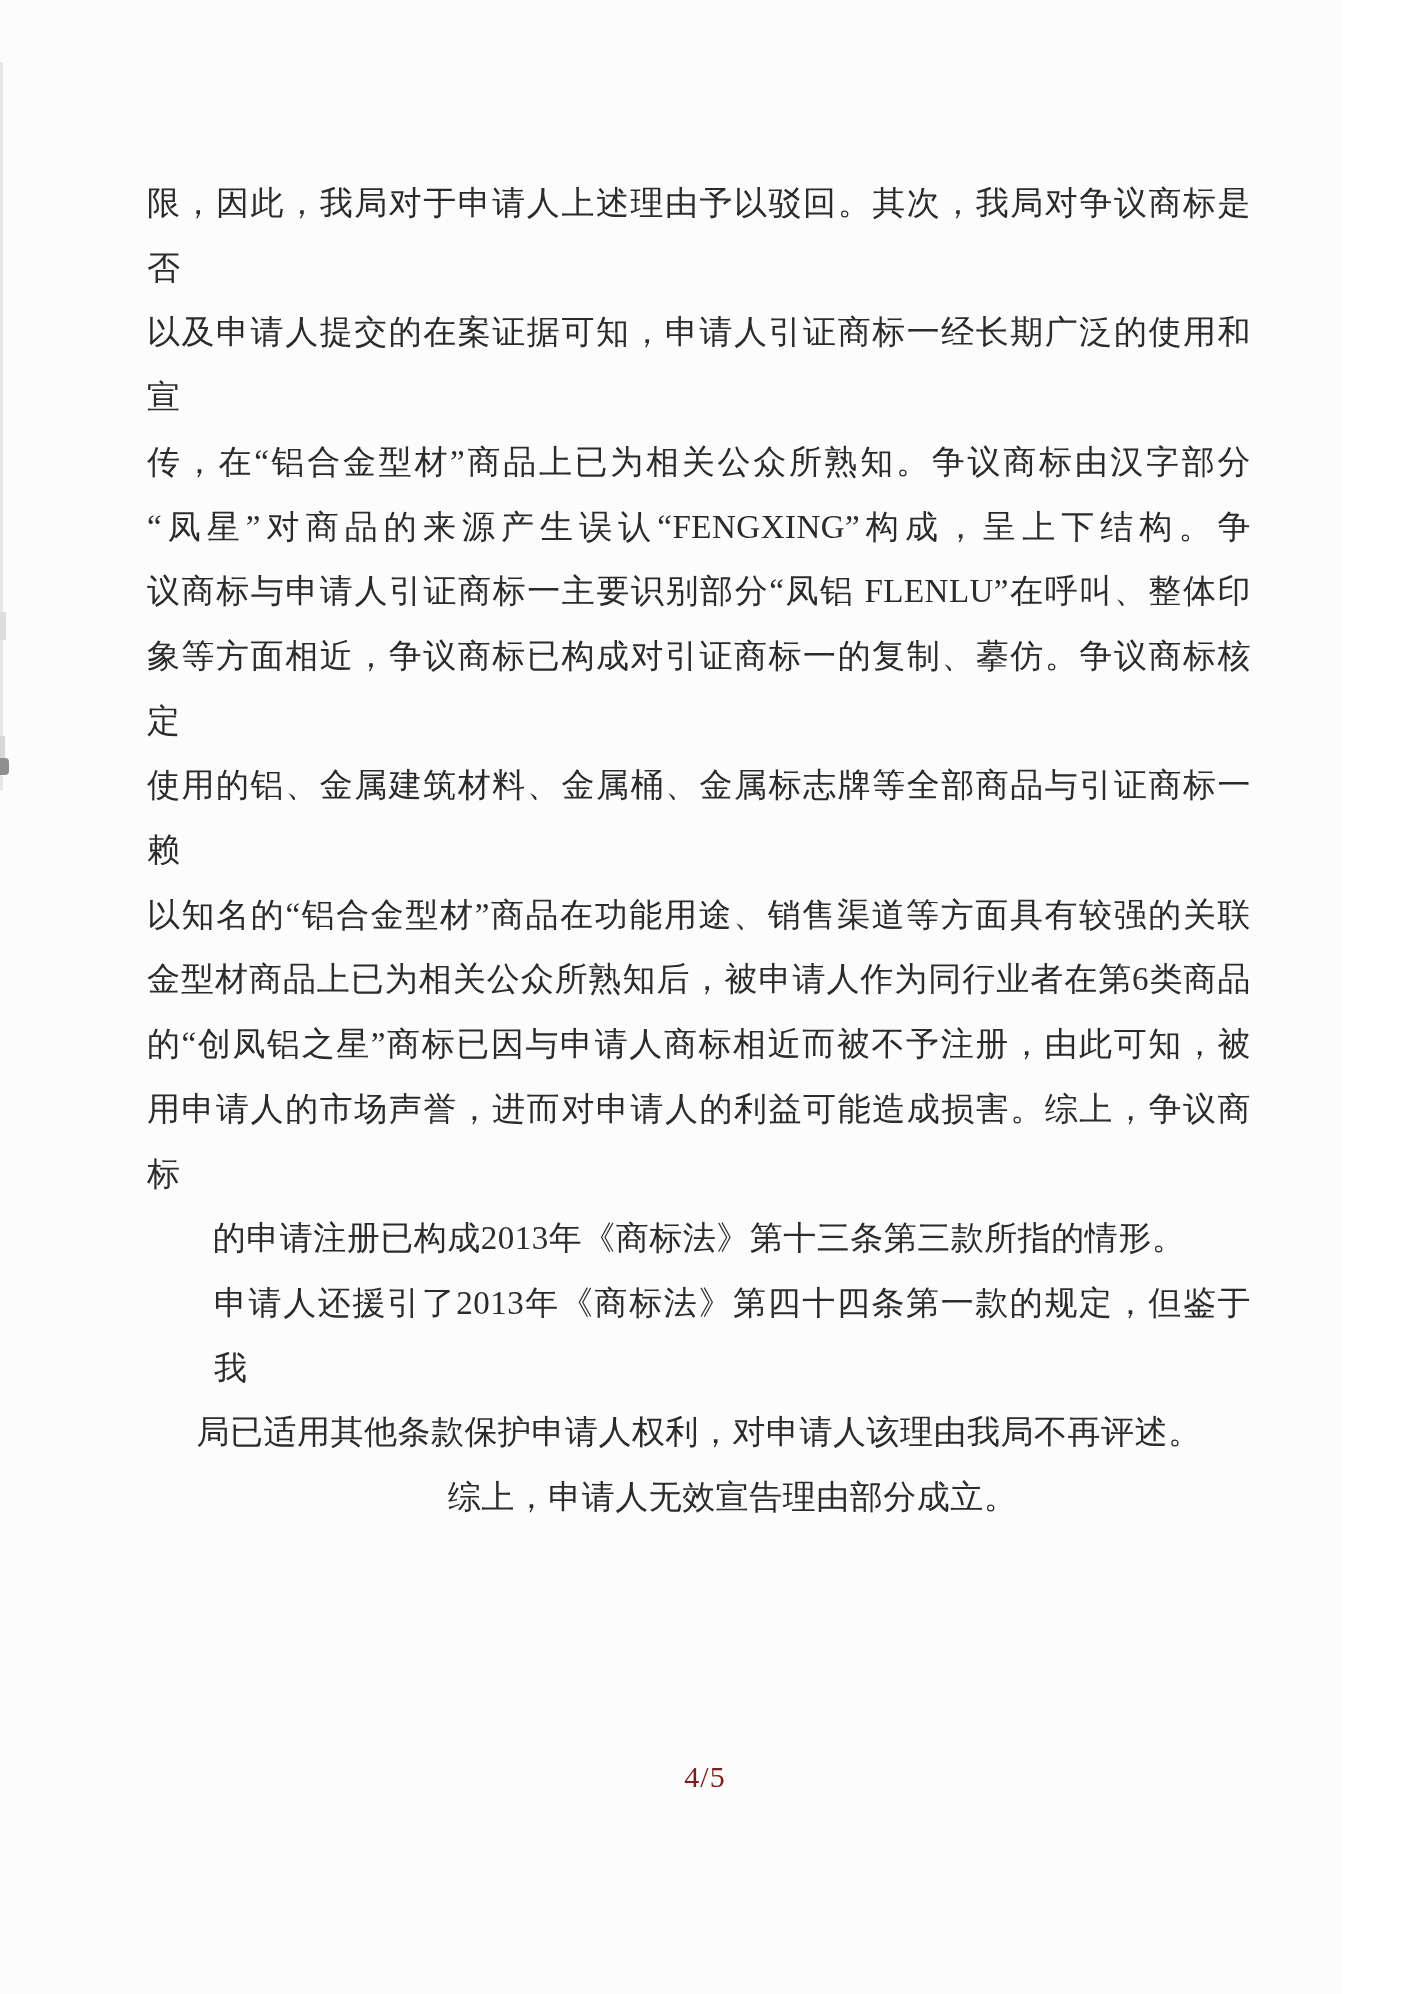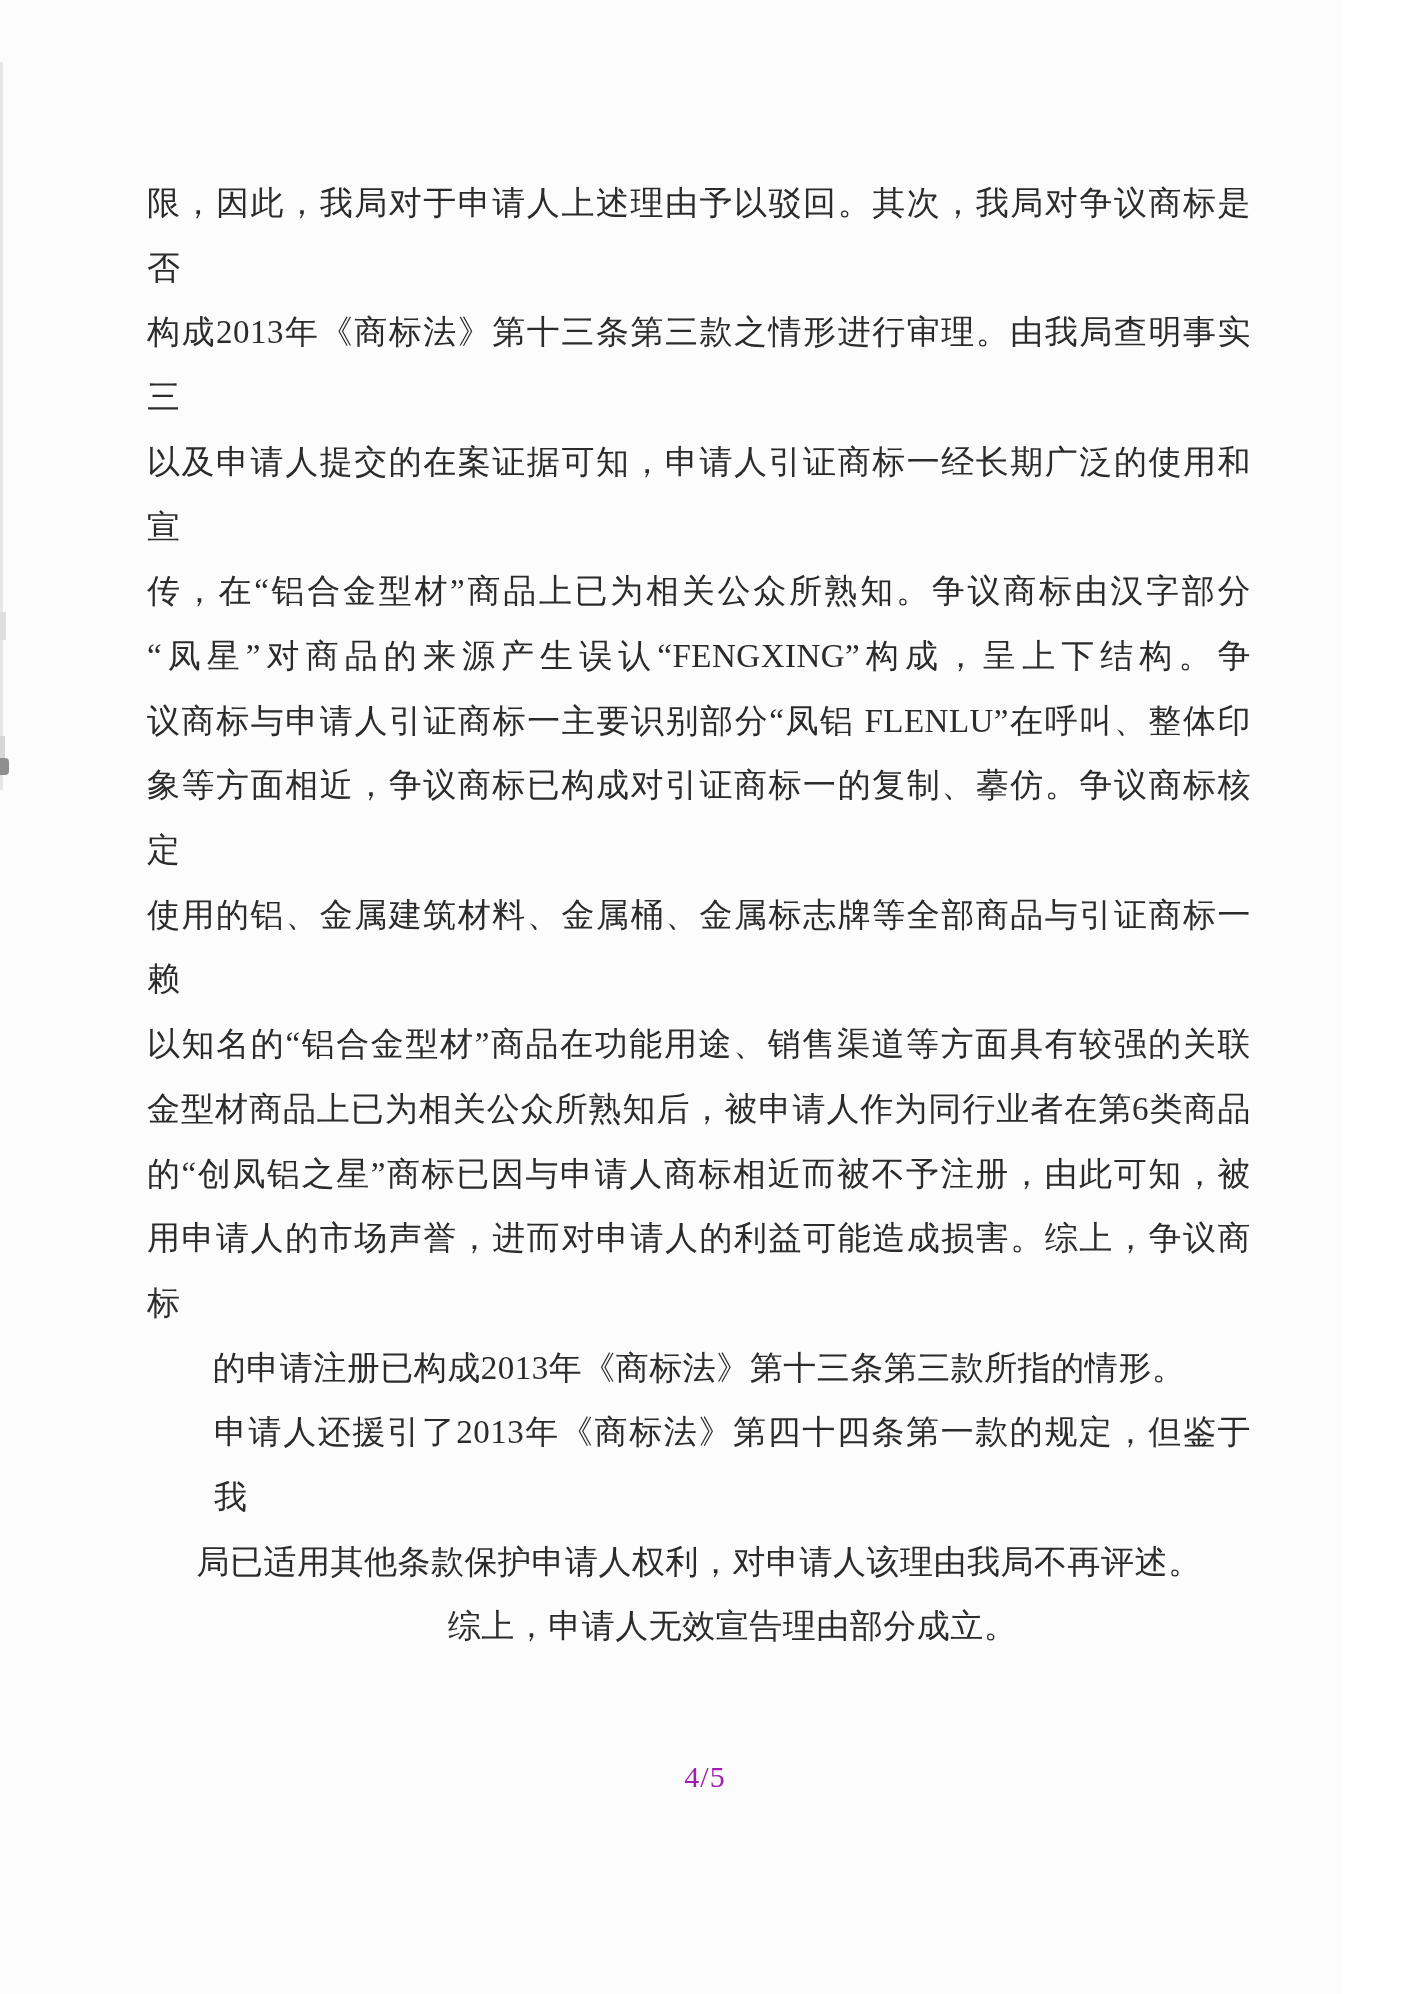--- a/index.html
+++ b/index.html
@@ -45,21 +45,21 @@
     width: 1037px;
   }
   .footer {
     position: absolute;
     top: 1760px;
     left: 0;
     width: 1410px;
     text-align: center;
     font-size: 30px;
     letter-spacing: 1px;
-    color: #a21caf;
+    color: #7f1d1d;
   }
   
   .edge-line {
     position: absolute;
     left: 0;
     top: 62px;
     width: 3px;
     height: 728px;
     background: #e7e7e7;
   }
@@ -94,21 +94,20 @@
 
 <div class="page">
 
   <div class="edge-line"></div>
   <div class="edge-dash-1"></div>
   <div class="edge-dash-2"></div>
   <div class="edge-blob"></div>
 
   <div class="doc-text">
     <div class="line fill">限，因此，我局对于申请人上述理由予以驳回。其次，我局对争议商标是否</div>
-    <div class="line fill">构成2013年《商标法》第十三条第三款之情形进行审理。由我局查明事实三</div>
     <div class="line fill">以及申请人提交的在案证据可知，申请人引证商标一经长期广泛的使用和宣</div>
     <div class="line fill">传，在“铝合金型材”商品上已为相关公众所熟知。争议商标由汉字部分</div>
     <div class="line fill">“凤星”对商品的来源产生误认“FENGXING”构成，呈上下结构。争</div>
     <div class="line fill">议商标与申请人引证商标一主要识别部分“凤铝 FLENLU”在呼叫、整体印</div>
     <div class="line fill">象等方面相近，争议商标已构成对引证商标一的复制、摹仿。争议商标核定</div>
     <div class="line fill">使用的铝、金属建筑材料、金属桶、金属标志牌等全部商品与引证商标一赖</div>
     <div class="line fill">以知名的“铝合金型材”商品在功能用途、销售渠道等方面具有较强的关联</div>
     <div class="line fill">金型材商品上已为相关公众所熟知后，被申请人作为同行业者在第6类商品</div>
     <div class="line fill">的“创凤铝之星”商标已因与申请人商标相近而被不予注册，由此可知，被</div>
     <div class="line fill">用申请人的市场声誉，进而对申请人的利益可能造成损害。综上，争议商标</div>

